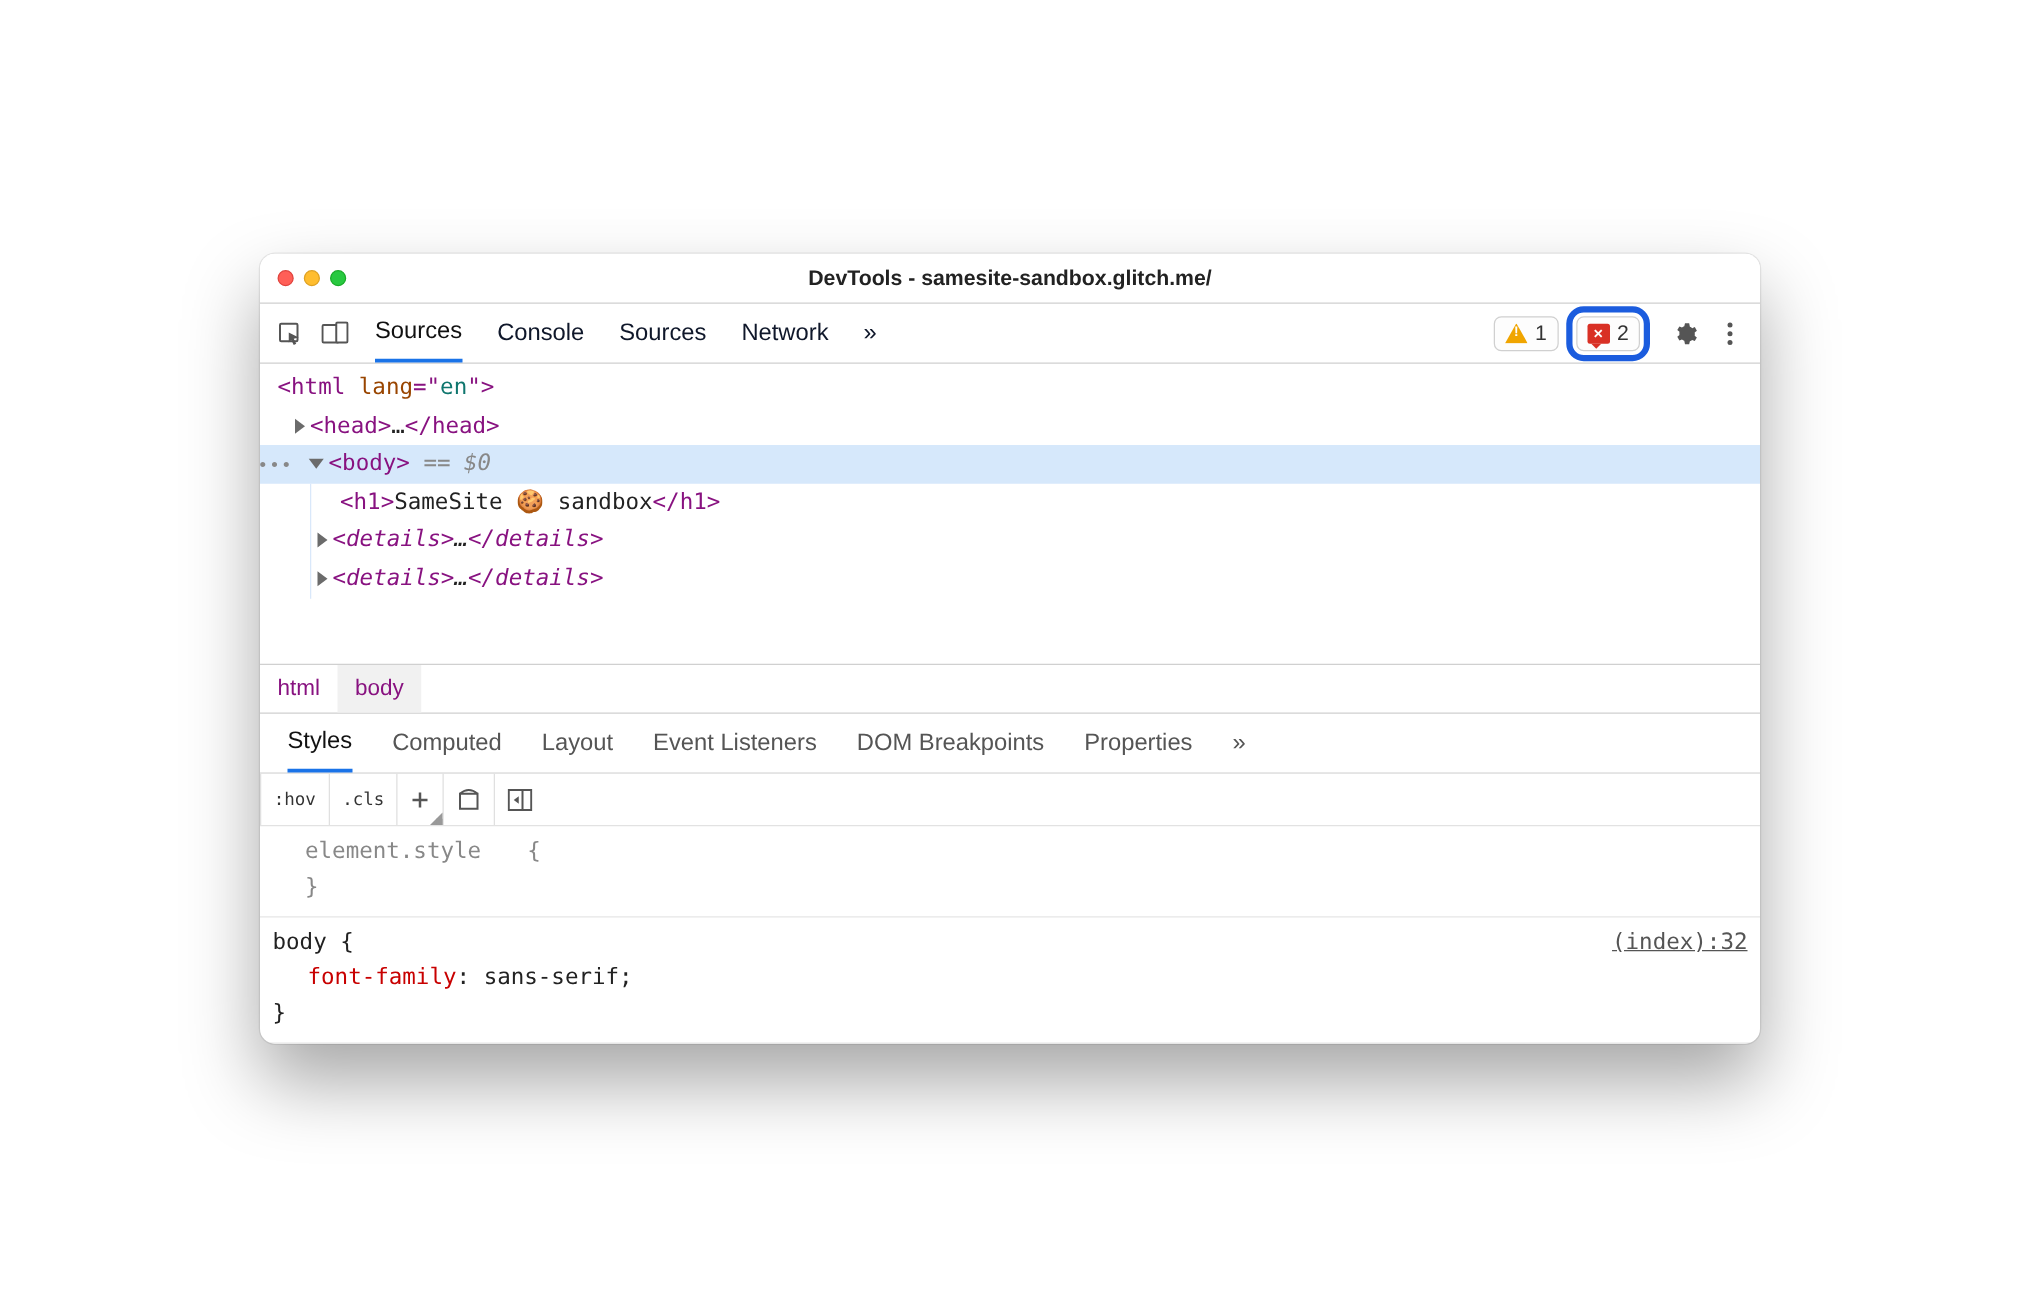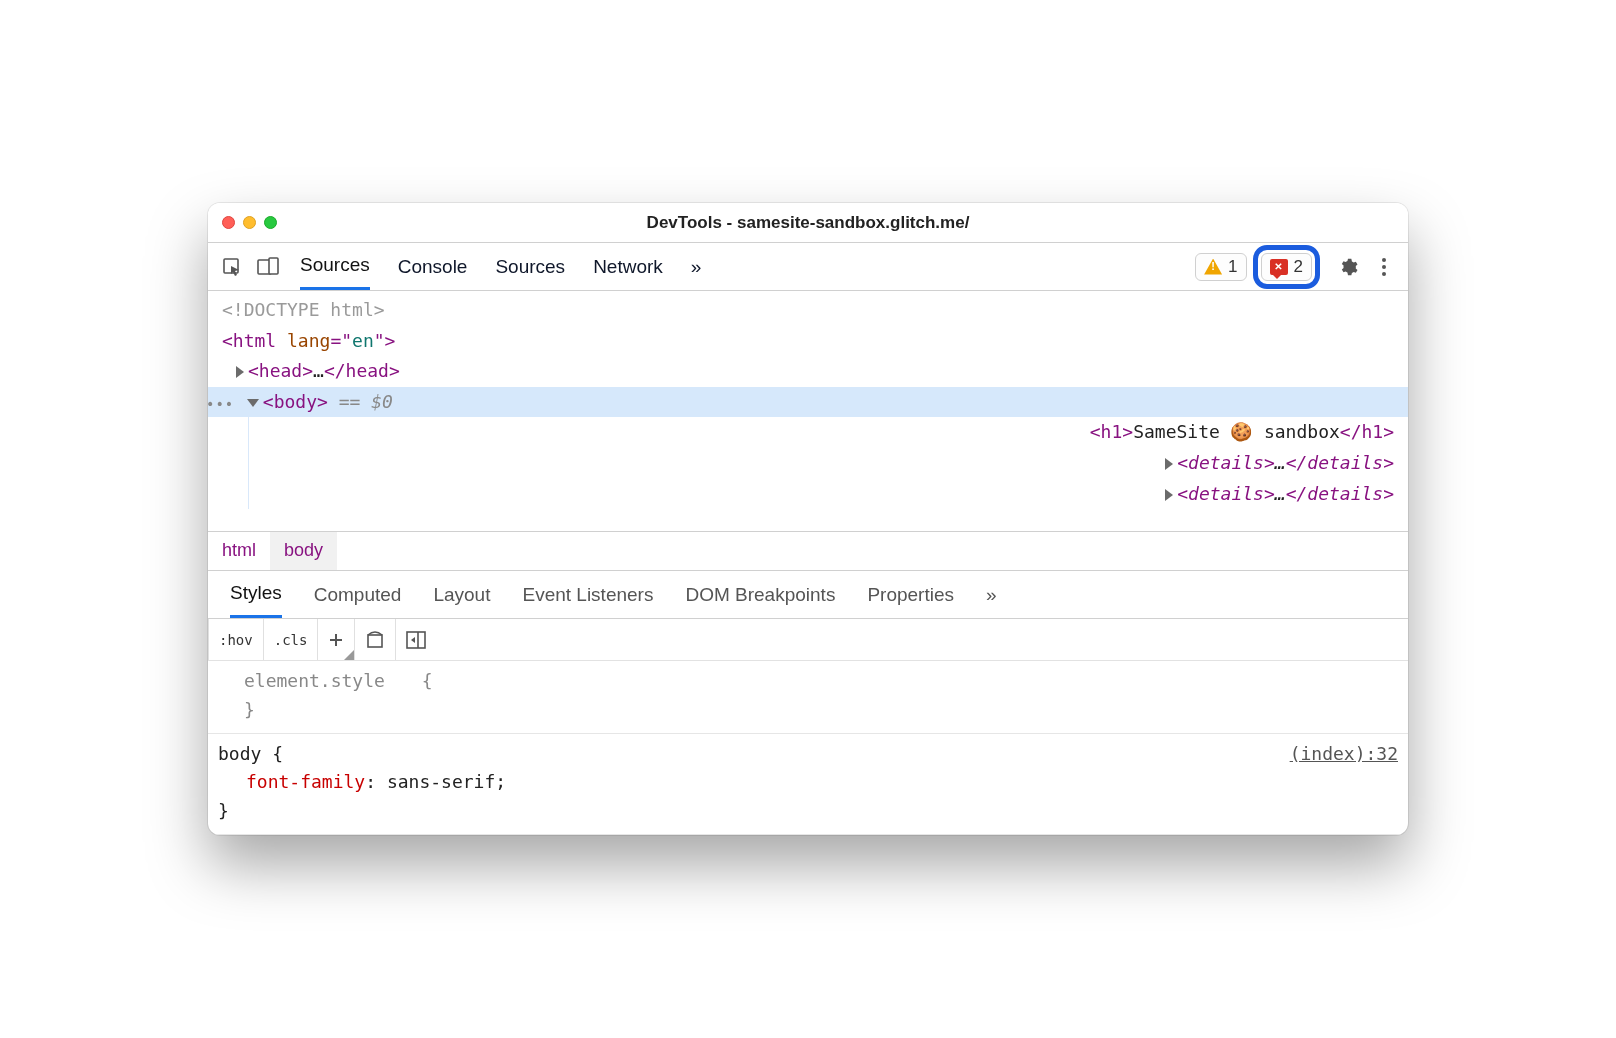--- a/index.html
+++ b/index.html
@@ -107,21 +107,21 @@
   .dark { color:#222; }
   .triangle { display:inline-block; width:0; height:0; border-style:solid; vertical-align:middle; margin-right:4px;}
   .tri-right { border-width:6px 0 6px 8px; border-color:transparent transparent transparent #6b6b6b; }
   .tri-down { border-width:8px 6px 0 6px; border-color:#6b6b6b transparent transparent transparent; }
   .selected-row { background:#d6e8fb; position:relative;}
   .selected-row::before { content:"•••"; position:absolute; left:-2px; color:#888; font-size:14px; letter-spacing:1px; top:6px;}
   .eq0 { color:#888; font-style:normal; }
   .indent1 { padding-left:28px; }
   .indent2 { padding-left:46px; position:relative;font-style:italic; }
   .indent3 { padding-left:64px; position:relative; }
-  .rail { position:relative;text-align:right; }
+  .rail { position:relative; }
   .rail::after { content:""; position:absolute; left:40px; top:0; bottom:0; width:1px; background:#d9e8fa; }
   
   .breadcrumb {
     display:flex; align-items:stretch;
     border-top:1px solid #d0d0d0;
     border-bottom:1px solid #d0d0d0;
     font-size:18px;
     height:40px;
   }
   .crumb { padding:8px 14px; color:#881280; cursor:pointer; }
@@ -226,21 +226,20 @@
         </svg>
     </div>
     <div class="tb-btn kebab">
       <span></span>
         <span></span>
         <span></span>
     </div>
   </div>
 
   <div class="dom-tree">
-    <div class="dom-line"><span class="gray">&lt;!DOCTYPE html&gt;</span></div>
     <div class="dom-line"><span class="tag">&lt;html </span><span class="attr-name">lang</span><span class="tag">="</span><span class="attr-val">en</span><span class="tag">"&gt;</span></div>
     <div class="dom-line indent1"><span class="triangle tri-right"></span><span class="tag">&lt;head&gt;</span><span class="dark">…</span><span class="tag">&lt;/head&gt;</span></div>
     <div class="dom-line indent1 selected-row"> <span class="triangle tri-down"></span><span class="tag">&lt;body&gt;</span><span class="eq0"> == </span><span class="eq0" style="font-style:italic;">$0</span></div>
     <div class="rail">
       <div class="dom-line indent3"><span class="tag">&lt;h1&gt;</span><span class="dark">SameSite </span><span>🍪</span><span class="dark"> sandbox</span><span class="tag">&lt;/h1&gt;</span></div>
       <div class="dom-line indent2"><span class="triangle tri-right"></span><span class="tag">&lt;details&gt;</span><span class="dark">…</span><span class="tag">&lt;/details&gt;</span></div>
       <div class="dom-line indent2"><span class="triangle tri-right"></span><span class="tag">&lt;details&gt;</span><span class="dark">…</span><span class="tag">&lt;/details&gt;</span></div>
     </div>
   </div>
 

